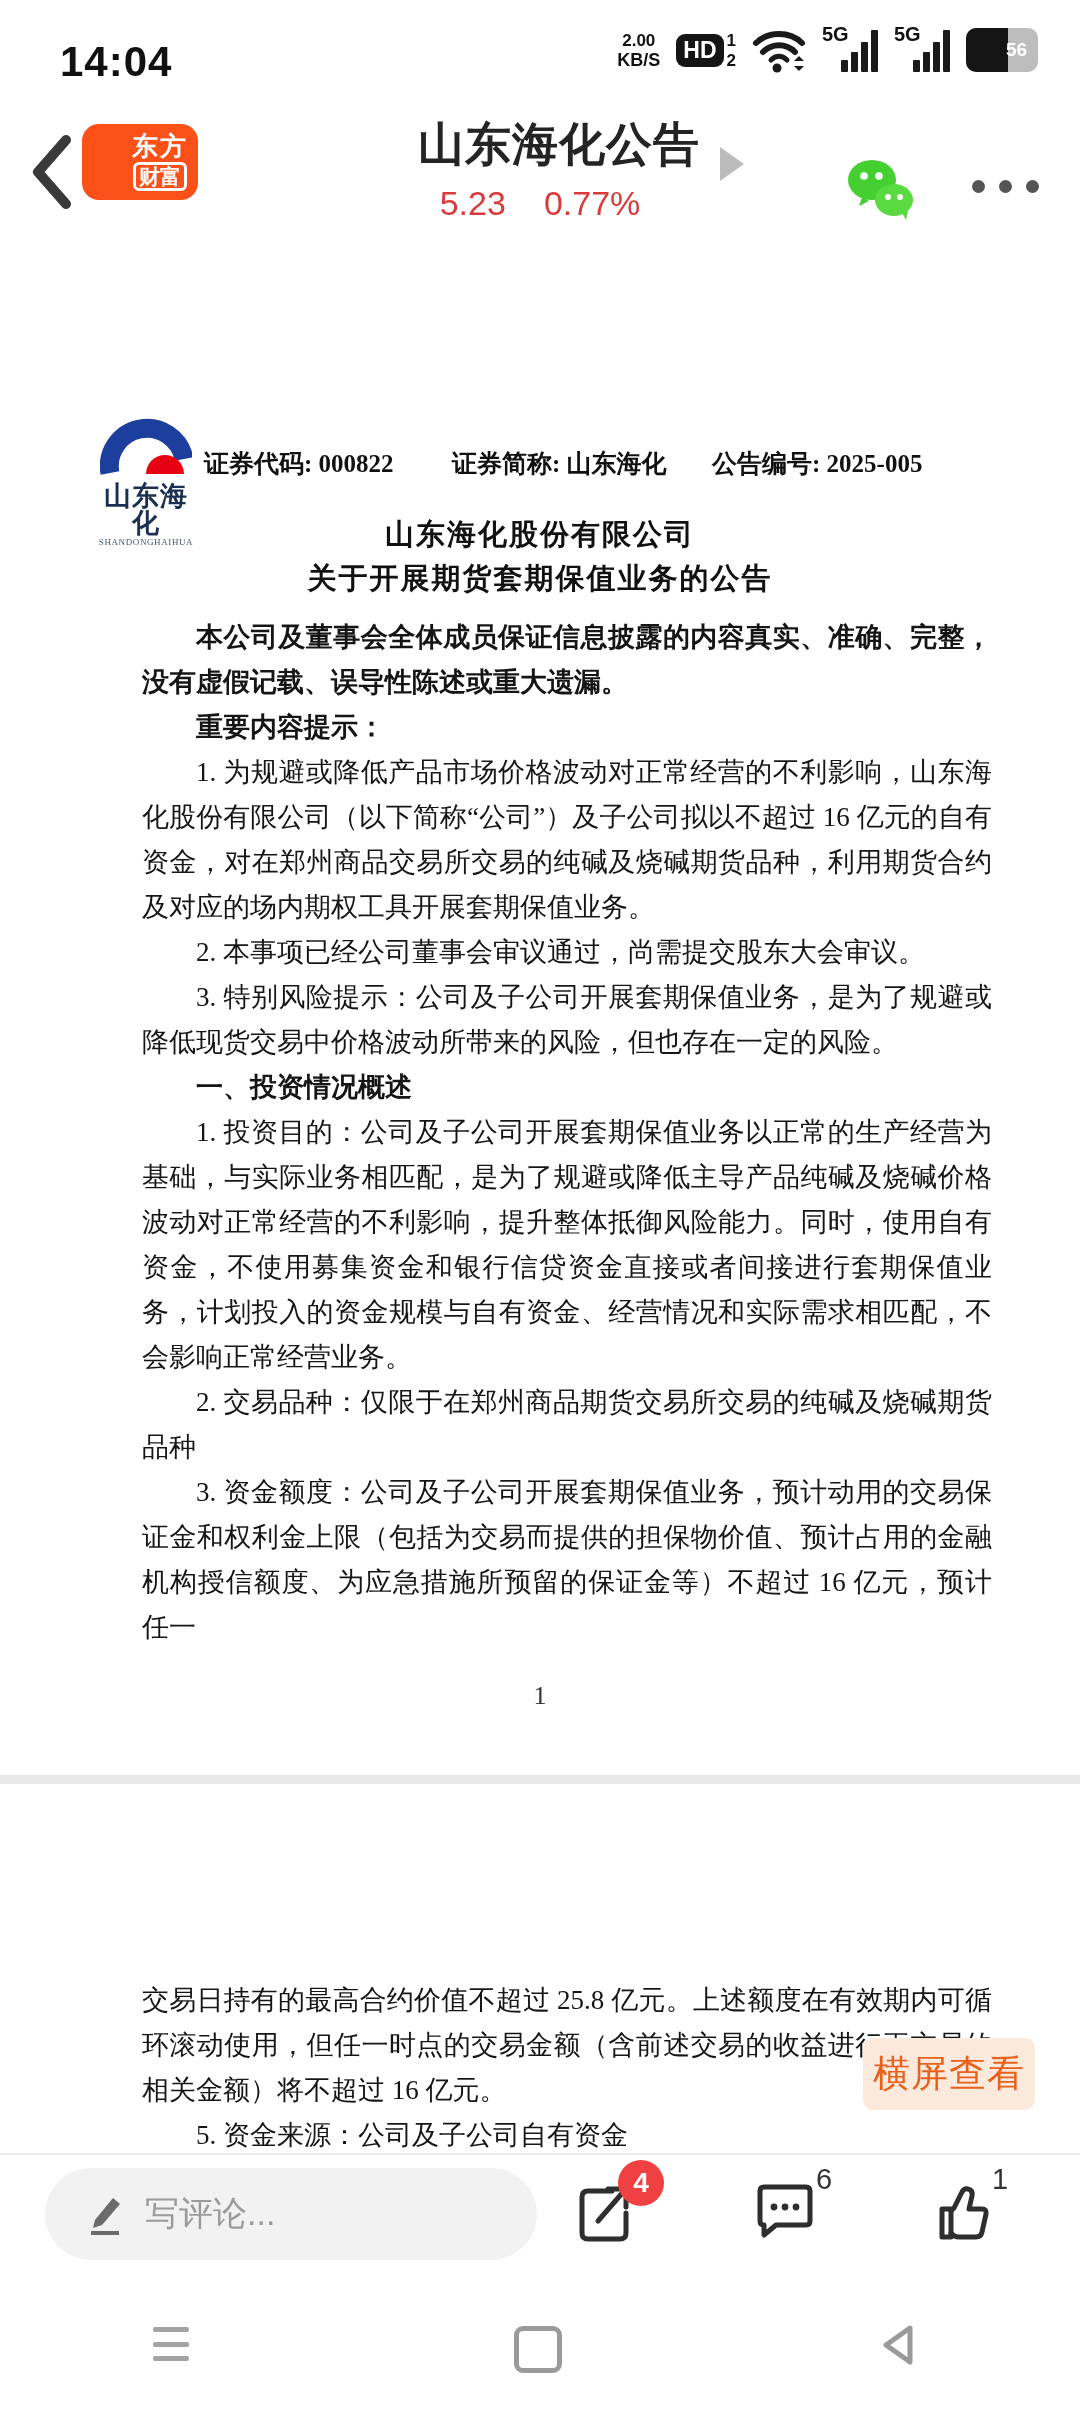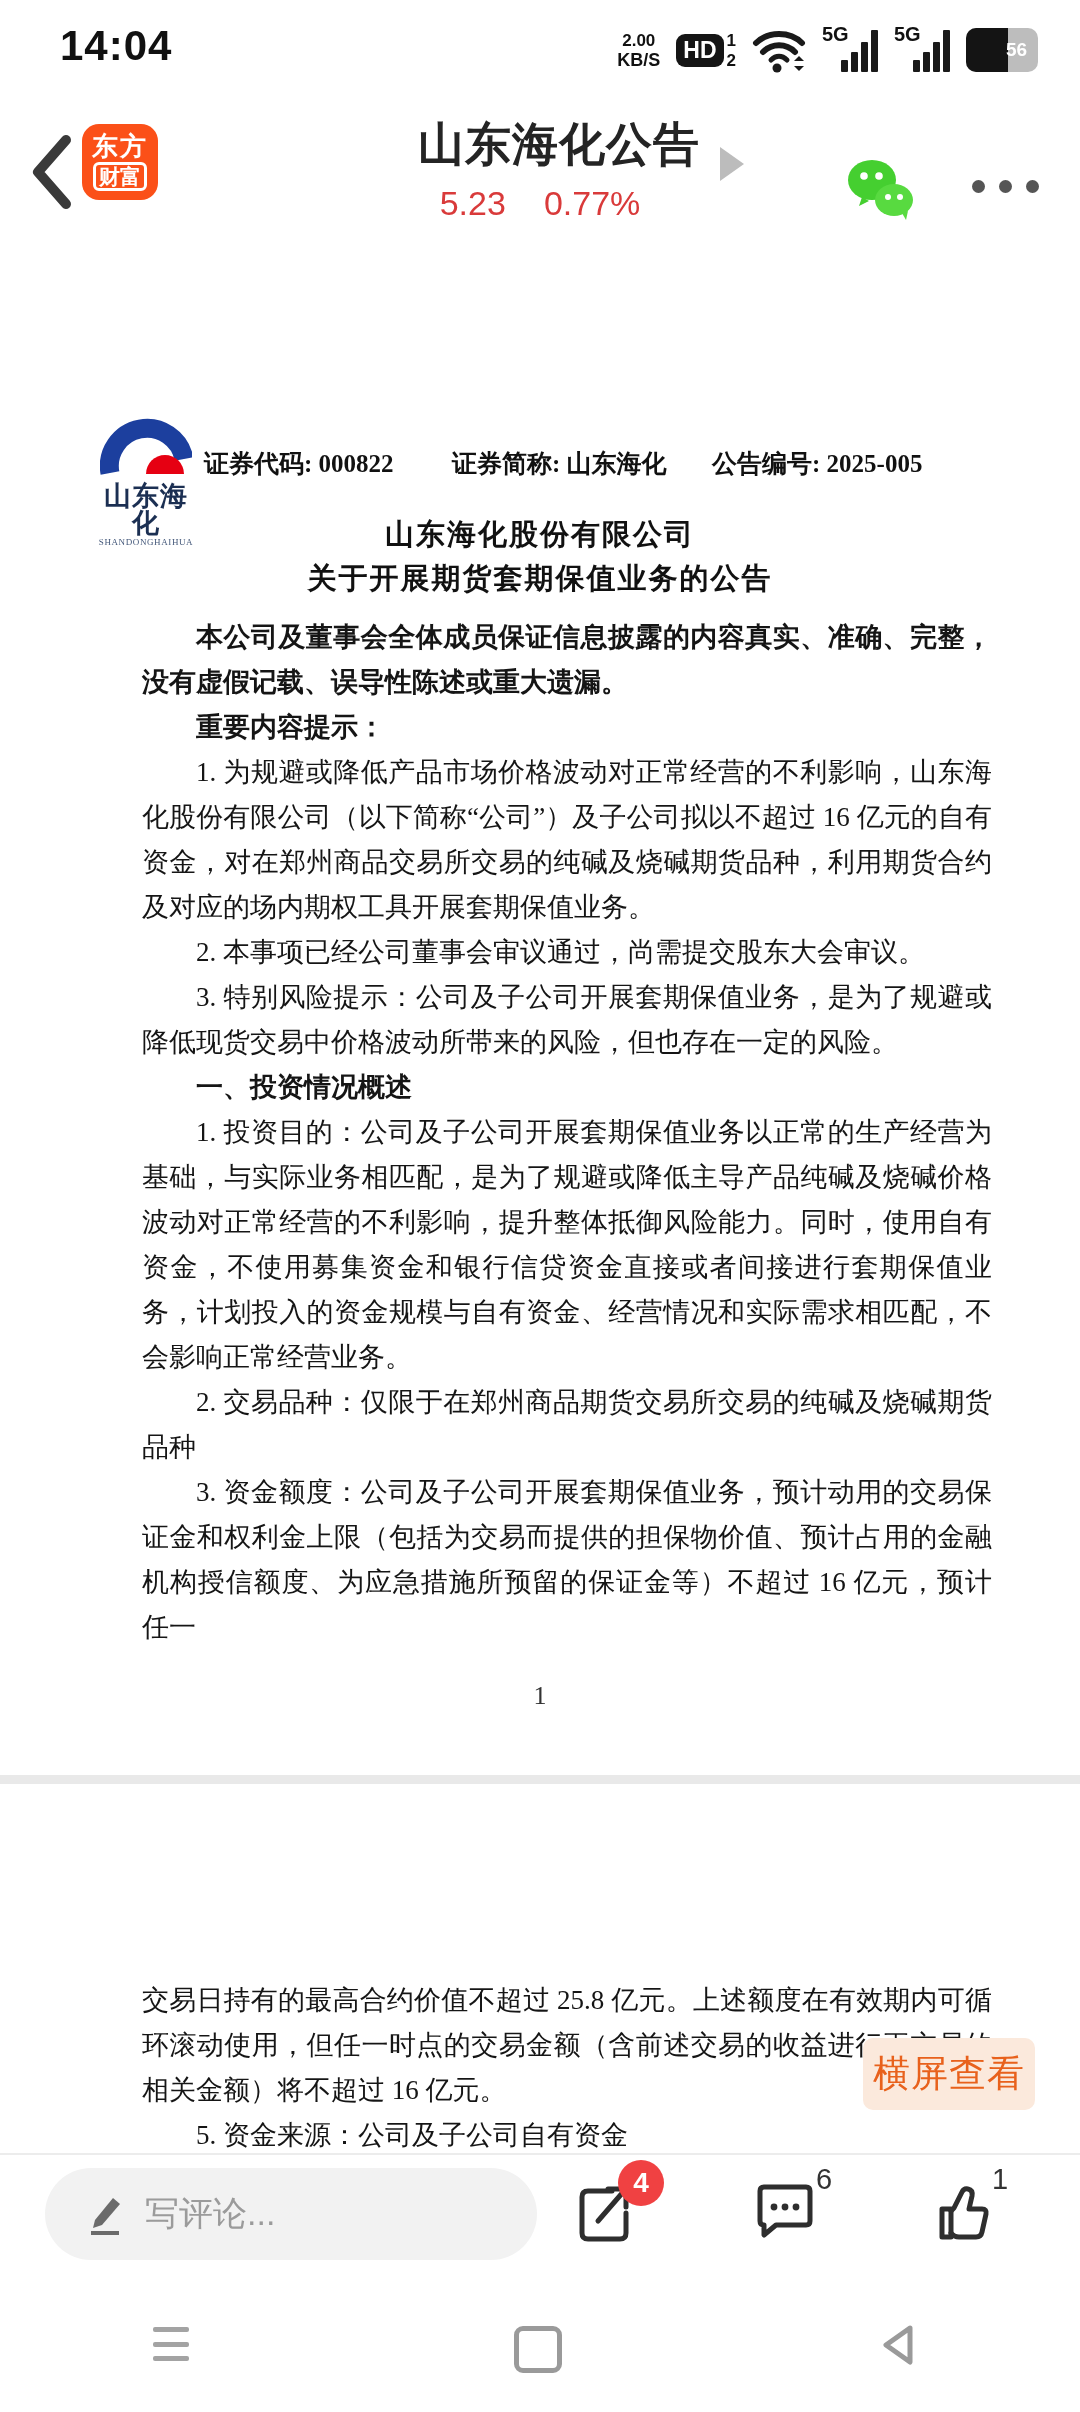--- a/index.html
+++ b/index.html
@@ -1,42 +1,42 @@
 <!DOCTYPE html>
 <html><head>
 <meta charset="utf-8">
 <style>
   html,body{margin:0;padding:0;width:1080px;height:2412px;background:#ffffff;overflow:hidden;
     font-family:"Liberation Sans","DejaVu Sans",sans-serif;-webkit-font-smoothing:antialiased;}
   #screen{position:relative;width:1080px;height:2412px;background:#fff;}
 
   
   #status-bar{position:absolute;top:0;left:0;width:1080px;height:100px;background:#fff;}
-  .time{position:absolute;left:60px;top:22px;font-size:42px;font-weight:600;color:#111;letter-spacing:1px;}
+  .time{position:absolute;left:60px;top:38px;font-size:42px;font-weight:600;color:#111;letter-spacing:1px;}
   .sb-right{position:absolute;right:42px;top:0;height:100px;display:flex;align-items:center;gap:16px;}
   .netspeed{display:flex;flex-direction:column;align-items:center;line-height:1;color:#111;}
   .netspeed .v{font-size:17px;font-weight:700;}
   .netspeed .u{font-size:18px;font-weight:600;margin-top:2px;}
   .hd-wrap{display:flex;align-items:center;gap:3px;}
   .hd-badge{background:#151515;color:#fff;font-size:23px;font-weight:800;border-radius:9px;padding:5px 7px;line-height:1;}
   .hd-nums{display:flex;flex-direction:column;line-height:1;color:#111;font-size:17px;font-weight:700;gap:3px;}
   .sig{position:relative;width:56px;height:52px;}
   .sig .g5{position:absolute;left:0;top:0;font-size:20px;font-weight:800;color:#111;line-height:1;}
   .sig .bars{position:absolute;right:0;bottom:4px;display:flex;align-items:flex-end;gap:3px;}
   .sig .bars i{display:block;width:7px;background:#1a1a1a;border-radius:1px;}
   .battery{position:relative;width:72px;height:44px;border-radius:10px;overflow:hidden;background:#bdbdbd;}
   .battery .fill{position:absolute;left:0;top:0;bottom:0;width:58%;background:#141414;}
   .battery .pct{position:absolute;inset:0;display:flex;align-items:center;justify-content:center;
      color:#fff;font-size:19px;font-weight:700;margin-left:29px;}
 
   
   #app-header{position:absolute;top:100px;left:0;width:1080px;height:147px;background:#fff;border-bottom:2px solid #ededed;}
   .back-btn{position:absolute;left:22px;top:32px;width:60px;height:80px;}
   .app-logo{position:absolute;left:82px;top:24px;width:76px;height:76px;background:#fb5018;border-radius:17px;
-     display:flex;flex-direction:column;align-items:center;justify-content:center;gap:3px;}
+     display:flex;flex-direction:column;align-items:center;justify-content:center;gap:3px;padding-left:40px;}
   .app-logo .t1{color:#fff;font-size:26px;font-weight:800;line-height:1;letter-spacing:2px;}
   .app-logo .t2{color:#fff;font-size:21px;font-weight:800;line-height:1;border:3px solid #fff;border-radius:6px;padding:1px 3px;}
   .h-center{position:absolute;left:50%;top:14px;transform:translateX(-50%);text-align:center;}
   .h-title{font-size:46px;font-weight:700;color:#242424;letter-spacing:1px;white-space:nowrap;position:relative;display:inline-block;margin-left:38px;}
   .play-tri{position:absolute;right:-44px;top:50%;transform:translateY(-38%);width:0;height:0;
      border-left:24px solid #bcbcbc;border-top:17px solid transparent;border-bottom:17px solid transparent;}
   .h-price{margin-top:8px;font-size:34px;color:#d93a3a;font-weight:500;display:flex;gap:38px;justify-content:center;}
   .wechat{position:absolute;left:846px;top:58px;width:70px;height:62px;}
   .more-dots{position:absolute;left:972px;top:80px;display:flex;gap:14px;}
   .more-dots i{width:13px;height:13px;border-radius:50%;background:#555;}

